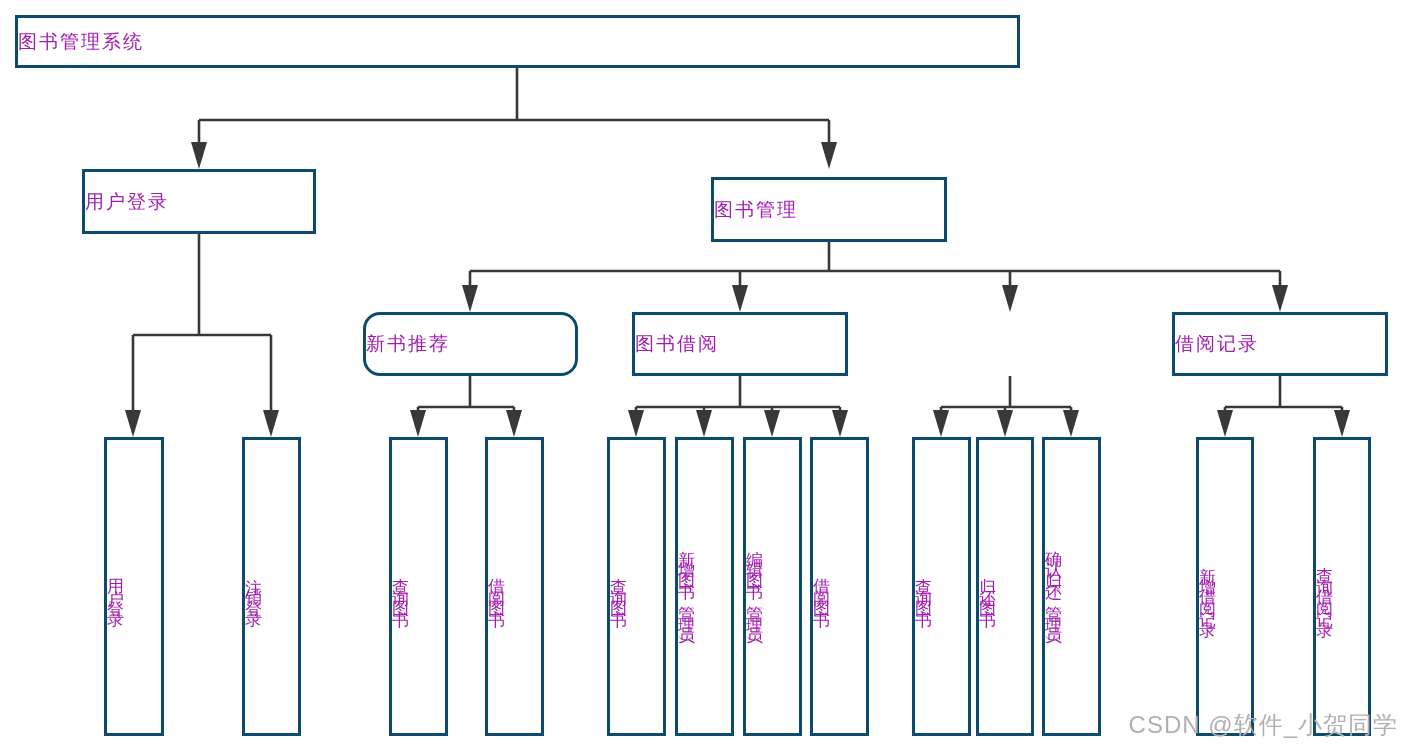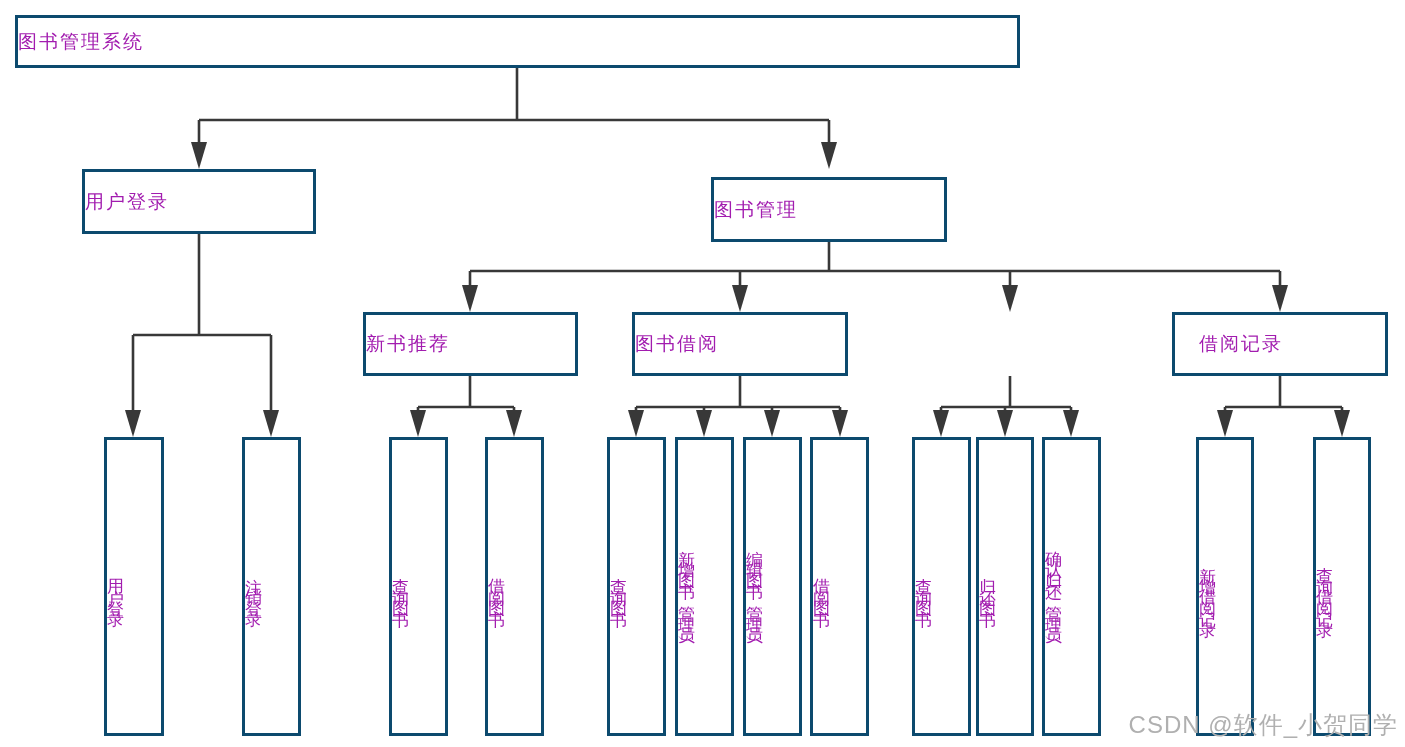--- a/index.html
+++ b/index.html
@@ -32,24 +32,24 @@
     writing-mode: vertical-rl;
     text-orientation: mixed;
     letter-spacing: 11px;
     line-height: 1;
     white-space: nowrap;
   }
   
   .p-root          { left: 15px;   top: 15px;  width: 1005px; height: 53px; }
   .p-user-login    { left: 82px;   top: 169px; width: 234px;  height: 65px; }
   .p-book-mgmt     { left: 711px;  top: 177px; width: 236px;  height: 65px; }
-  .p-new-book      { left: 363px;  top: 312px; width: 215px;  height: 64px; }
+  .p-new-book      { left: 363px;  top: 312px; width: 215px;  height: 64px; border-radius: 17px; }
   .p-book-borrow   { left: 632px;  top: 312px; width: 216px;  height: 64px; }
   .p-cur-borrow    { left: 902px;  top: 312px; width: 216px;  height: 64px; }
-  .p-borrow-rec    { left: 1172px; top: 312px; width: 216px;  height: 64px; padding-left: 24px; }
+  .p-borrow-rec    { left: 1172px; top: 312px; width: 216px;  height: 64px; }
   .leaf            { top: 437px;  height: 299px; }
   .p-l-login       { left: 104px;  width: 60px; }
   .p-l-logout      { left: 242px;  width: 59px; }
   .p-l-nb-query    { left: 389px;  width: 59px; }
   .p-l-nb-borrow   { left: 485px;  width: 59px; }
   .p-l-bb-query    { left: 607px;  width: 59px; }
   .p-l-bb-add      { left: 675px;  width: 59px; }
   .p-l-bb-edit     { left: 743px;  width: 59px; }
   .p-l-bb-borrow   { left: 810px;  width: 59px; }
   .p-l-cb-query    { left: 912px;  width: 59px; }

